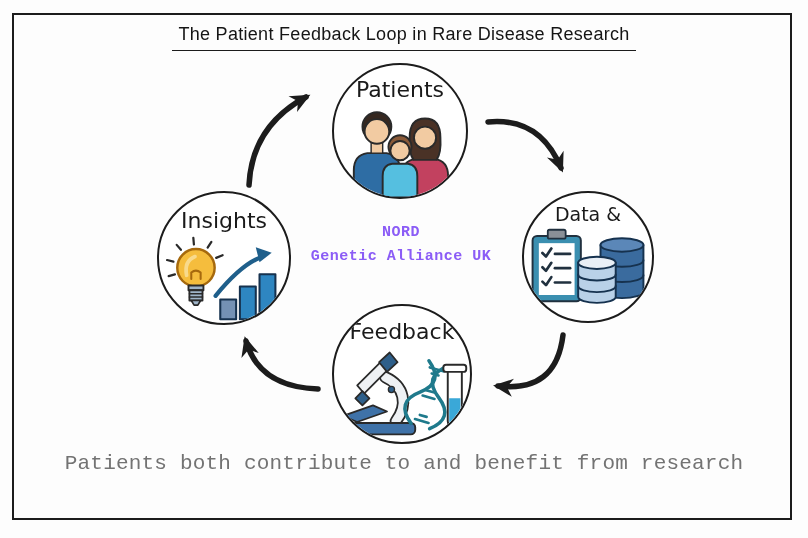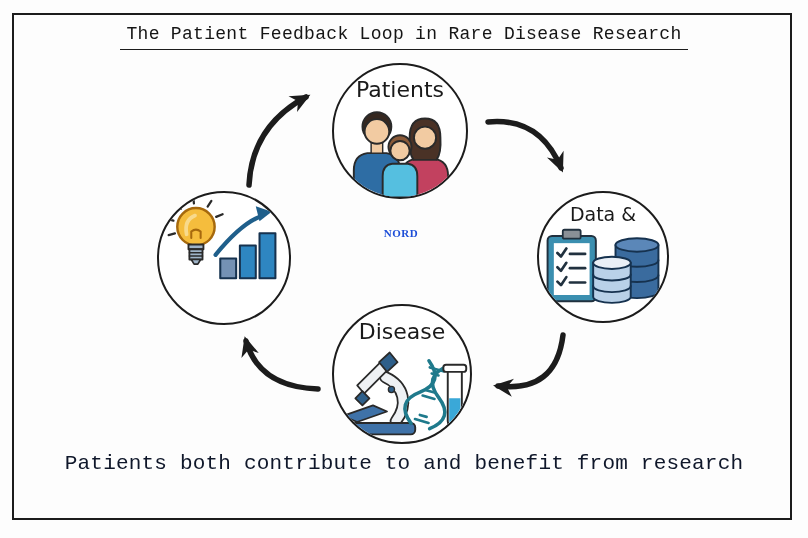--- a/index.html
+++ b/index.html
@@ -9,52 +9,52 @@
   }
   .frame{
     position:absolute;left:12px;top:13px;width:780px;height:507px;
     border:2px solid #1c1c1c;box-sizing:border-box;background:transparent;
   }
   .title-wrap{
     position:absolute;top:24px;left:0;width:100%;text-align:center;z-index:5;
   }
   .title{
     display:inline-block;
-    font-family:Liberation Mono, monospace;
+    font-family:Liberation Sans, sans-serif;
     font-size:18px;color:#151515;letter-spacing:0.3px;
     padding:0 6px 5px 6px;border-bottom:1.6px solid #1c1c1c;
   }
   .arrows{position:absolute;left:0;top:0;z-index:1;pointer-events:none;}
   .node{
     position:absolute;background:#ffffff;border:2.5px solid #1c1c1c;
     border-radius:50%;box-sizing:border-box;overflow:hidden;z-index:3;
     display:flex;flex-direction:column;align-items:center;
   }
   .node-label{
     font-family:"DejaVu Sans","Liberation Sans",sans-serif;
     font-weight:500;color:#1a1a1a;text-align:center;line-height:1.12;
   }
   #node-patients{left:332px;top:63px;width:136px;height:136px;}
   #node-patients .node-label{margin-top:13px;font-size:22px;}
-  #node-data{left:537px;top:191px;width:132px;height:132px;}
+  #node-data{left:522px;top:191px;width:132px;height:132px;}
   #node-data .node-label{margin-top:11px;font-size:19px;}
   #node-research{left:332px;top:304px;width:140px;height:140px;}
   #node-research .node-label{margin-top:14px;font-size:22px;}
   #node-insights{left:157px;top:191px;width:134px;height:134px;}
   #node-insights .node-label{margin-top:16px;font-size:22px;}
   .node svg.icon{display:block;margin-top:2px;}
   .center-orgs{
     position:absolute;left:295px;top:221px;width:212px;text-align:center;z-index:2;
-    font-family:Liberation Serif, serif;
-    font-weight:bold;color:#1d4ed8;font-size:11px;line-height:24px;letter-spacing:0.5px;
+    font-family:Liberation Mono, monospace;
+    font-weight:bold;color:#8b5cf6;font-size:15px;line-height:24px;letter-spacing:0.5px;
   }
   .caption{
     position:absolute;top:452px;left:0;width:100%;text-align:center;z-index:5;
     font-family:"Liberation Mono","DejaVu Sans Mono",monospace;
-    font-size:21px;color:#0f172a;letter-spacing:0.2px;
+    font-size:21px;color:#737373;letter-spacing:0.2px;
   }
 </style>
 </head>
 <body>
 
 <div class="canvas">
 
   <div class="frame"></div>
 
   <div class="title-wrap">
@@ -122,21 +122,21 @@
           <path d="M 55,40 L 55,78 A 21,6.8 0 0 0 97,78 L 97,40" style="fill:var(--db-light);stroke:var(--db-stroke);" stroke-width="2.2"></path>
           <path d="M 55,53 A 21,6.8 0 0 0 97,53" fill="none" style="stroke:var(--db-stroke);" stroke-width="2.2"></path>
           <path d="M 55,66 A 21,6.8 0 0 0 97,66" fill="none" style="stroke:var(--db-stroke);" stroke-width="2.2"></path>
           <ellipse cx="76" cy="40" rx="21" ry="6.8" style="fill:var(--db-light-top);stroke:var(--db-stroke);" stroke-width="2.2"></ellipse>
         </g>
       </g>
     </svg>
   </div>
 
   <div class="node" id="node-research">
-    <div class="node-label">Disease</div>
+    <div class="node-label">Feedback</div>
     <svg class="icon" width="132" height="92" viewBox="0 0 150 104">
       <g stroke-linejoin="round" stroke-linecap="round">
 
         <g>
           <path d="M 8,78 L 42,66 L 58,73 L 24,85 Z" style="fill:var(--scope-mid-blue);stroke:var(--outline);" stroke-width="2"></path>
           <path d="M 56,34 C 78,44 82,66 68,84" fill="none" style="stroke:var(--outline);" stroke-width="14"></path>
           <path d="M 56,34 C 78,44 82,66 68,84" fill="none" style="stroke:var(--scope-gray);" stroke-width="10"></path>
           <polygon points="31.9,52.6 59.9,24.6 52.1,15.4 24.1,43.4" style="fill:var(--scope-gray);stroke:var(--outline);" stroke-width="2"></polygon>
           <polygon points="58,28 70,17 61,6 49,17" style="fill:var(--scope-blue);stroke:var(--outline);" stroke-width="2"></polygon>
           <polygon points="30,50 38,58 30,66 22,58" style="fill:var(--scope-blue);stroke:var(--outline);" stroke-width="2"></polygon>
@@ -158,20 +158,21 @@
         <g>
           <path d="M 127,27 L 127,84 A 8,8 0 0 0 143,84 L 143,27 Z" style="fill:#ffffff;stroke:var(--outline);" stroke-width="2.2"></path>
           <path d="M 128.6,58 L 128.6,83.5 A 6.4,6.4 0 0 0 141.4,83.5 L 141.4,58 Z" style="fill:var(--tube-liquid);"></path>
           <rect x="122" y="20" width="26" height="8" rx="3" style="fill:#ffffff;stroke:var(--outline);" stroke-width="2.2"></rect>
         </g>
       </g>
     </svg>
   </div>
 
   <div class="node" id="node-insights">
+    <div class="node-label">Insights</div>
     <svg class="icon" width="124" height="86" viewBox="0 0 132 92">
       <g stroke-linejoin="round" stroke-linecap="round">
 
         <g style="stroke:var(--outline);" stroke-width="2.4">
           <line x1="11.9" y1="27.5" x2="5.1" y2="25.7"></line>
           <line x1="19.9" y1="14.8" x2="15.4" y2="9.5"></line>
           <line x1="33.8" y1="9.1" x2="33.2" y2="2.1"></line>
           <line x1="48.5" y1="12.4" x2="52.5" y2="6.3"></line>
           <line x1="57.6" y1="23.4" x2="64.5" y2="20.5"></line>
           <line x1="13.5" y1="41" x2="6.8" y2="43"></line>
@@ -191,17 +192,18 @@
         <rect x="104" y="41" width="17" height="48" style="fill:var(--bar-blue);stroke:var(--db-stroke);" stroke-width="2.2"></rect>
 
         <path d="M 57,64 Q 84,31 105,23" fill="none" style="stroke:var(--trend-blue);" stroke-width="4.5"></path>
         <polygon points="117,18 100,12 104,28" style="fill:var(--trend-blue);"></polygon>
       </g>
     </svg>
   </div>
 
   <div class="center-orgs">
     <div>NORD</div>
+    <div>Genetic Alliance UK</div>
   </div>
 
   <div class="caption">Patients both contribute to and benefit from research</div>
 
 </div>
 
 </body></html>

